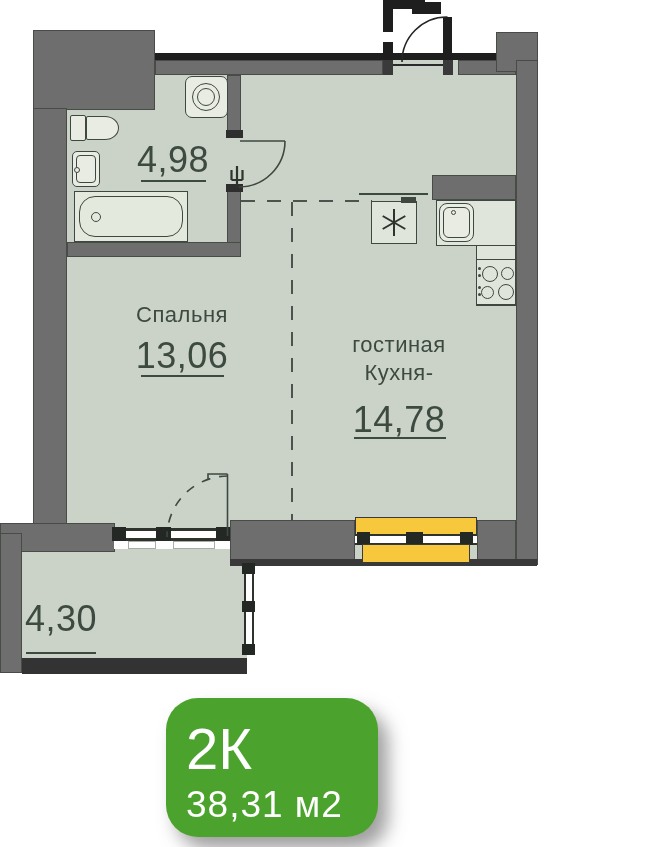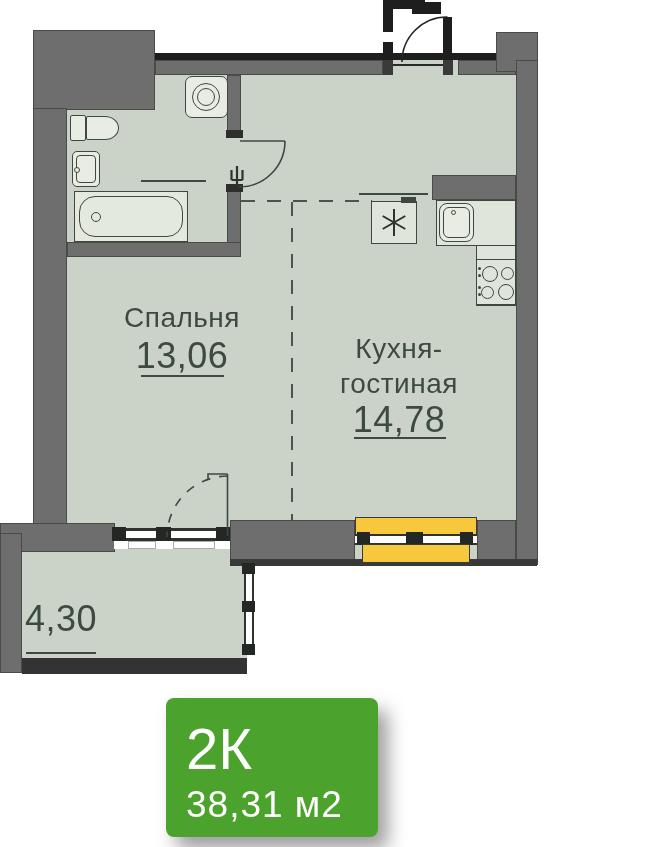--- a/index.html
+++ b/index.html
@@ -8,31 +8,31 @@
   .abs{position:absolute;}
   .wall{position:absolute;background:#6e6e6e;box-shadow:inset 0 0 0 1px #474c47;}
   .blackw{position:absolute;background:#1e1e1e;}
   .floor{position:absolute;background:#cbd3c8;}
   .fx{position:absolute;border:1.4px solid #3e4840;background:#e9ece3;box-sizing:border-box;}
   .thin{border-width:1.1px;background:transparent;}
   .round{border-radius:50%;}
   .dark{position:absolute;background:#3e4840;}
   .lbl{position:absolute;color:#3d4a40;line-height:1.05;white-space:nowrap;
        transform:translateX(-50%);letter-spacing:.5px;}
-  .name{font-size:28px;}
+  .name{font-size:22px;}
   .num{font-size:36px;}
   .uline{position:absolute;height:2px;background:#3d4a40;}
   .vdash{position:absolute;width:2.4px;
          background:repeating-linear-gradient(to bottom,#4a544c 0 14px,transparent 14px 26px);}
   .hdash{position:absolute;height:2.4px;
          background:repeating-linear-gradient(to right,#4a544c 0 14px,transparent 14px 26px);}
   .winband{position:absolute;background:#fff;border-top:3px solid #2e332e;border-bottom:3px solid #2e332e;box-sizing:border-box;}
   .mull{position:absolute;background:#242824;}
   .yellow{position:absolute;background:#f7c83c;border:1px solid #3a3a3a;box-sizing:border-box;}
-  #badge{position:absolute;left:166px;top:698px;width:212px;height:139px;border-radius:8px;
+  #badge{position:absolute;left:166px;top:698px;width:212px;height:139px;border-radius:32px;
          background:#4ba32d;box-shadow:10px 12px 18px rgba(80,80,80,.55);color:#fff;}
   #badge .type{position:absolute;left:20px;top:22px;font-size:58px;line-height:1;}
   #badge .area{position:absolute;left:20px;top:88px;font-size:37px;line-height:1;letter-spacing:1px;}
   svg.overlay{position:absolute;left:0;top:0;pointer-events:none;}
 </style>
 </head>
 <body>
 
 <div id="canvas">
 
@@ -139,31 +139,32 @@
       <path d="M 228 476 A 61 61 0 0 0 167 537" stroke-dasharray="9 9"></path>
     </g>
 
     <path d="M 447.5 17 A 45 45 0 0 0 402 62" stroke="#242424" stroke-width="1.6" fill="none"></path>
 
     <path d="M 237 166 V 187 M 231.5 170 V 180 M 242.5 170 V 180 M 231.5 180 H 242.5" stroke="#2e332e" stroke-width="2.2" fill="none"></path>
 
     <path d="M 394 209 V 236 M 382.7 216 L 405.3 229 M 382.7 229 L 405.3 216" stroke="#2e332e" stroke-width="2" fill="none"></path>
   </svg>
 
+  <div class="lbl num" style="left:173px;top:141px;">4,98</div>
   <div class="uline" style="left:141px;top:180px;width:65px;"></div>
 
   <div class="uline" style="left:359px;top:193px;width:69px;"></div>
 
   <div class="lbl name" style="left:182px;top:303px;">Спальня</div>
   <div class="lbl num" style="left:182px;top:337px;text-align:right;">13,06</div>
   <div class="uline" style="left:141px;top:375px;width:83px;"></div>
 
   <div class="lbl name" style="left:399px;top:331px;text-align:center;line-height:1.25;">
+    <div>гостиная</div>
     <div>Кухня-</div>
-    <div>гостиная</div>
   </div>
   <div class="lbl num" style="left:399px;top:401px;">14,78</div>
   <div class="uline" style="left:354px;top:437px;width:92px;"></div>
 
   <div class="lbl num" style="left:61px;top:600px;">4,30</div>
   <div class="uline" style="left:26px;top:652px;width:70px;"></div>
 
   <div id="badge" style="background: rgb(75, 163, 45);">
     <div class="type">2К</div>
     <div class="area">38,31 м2</div>

